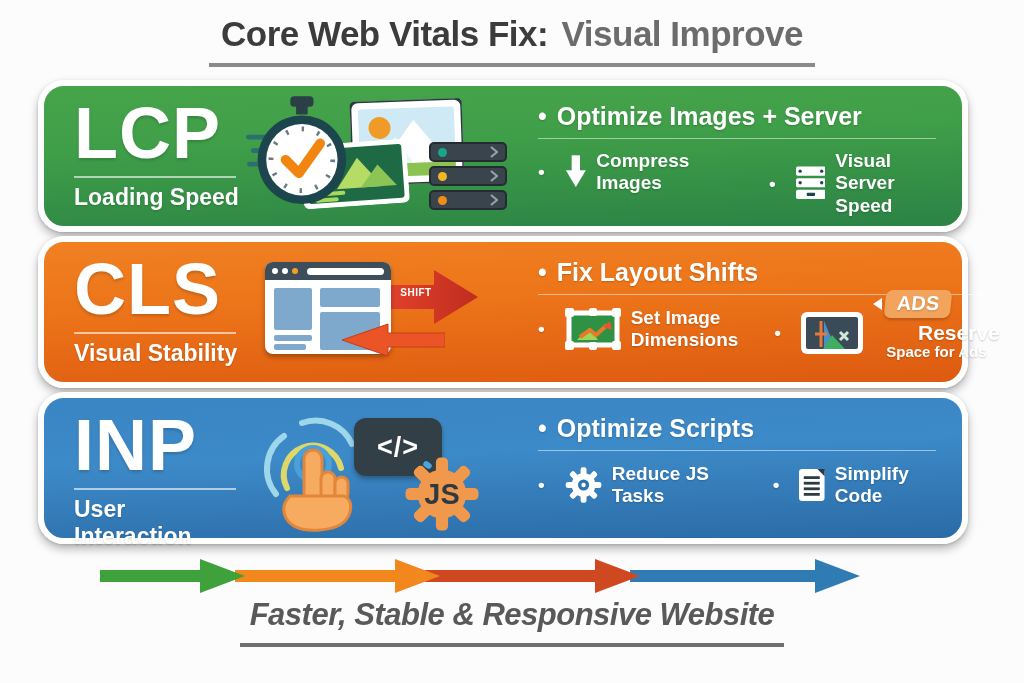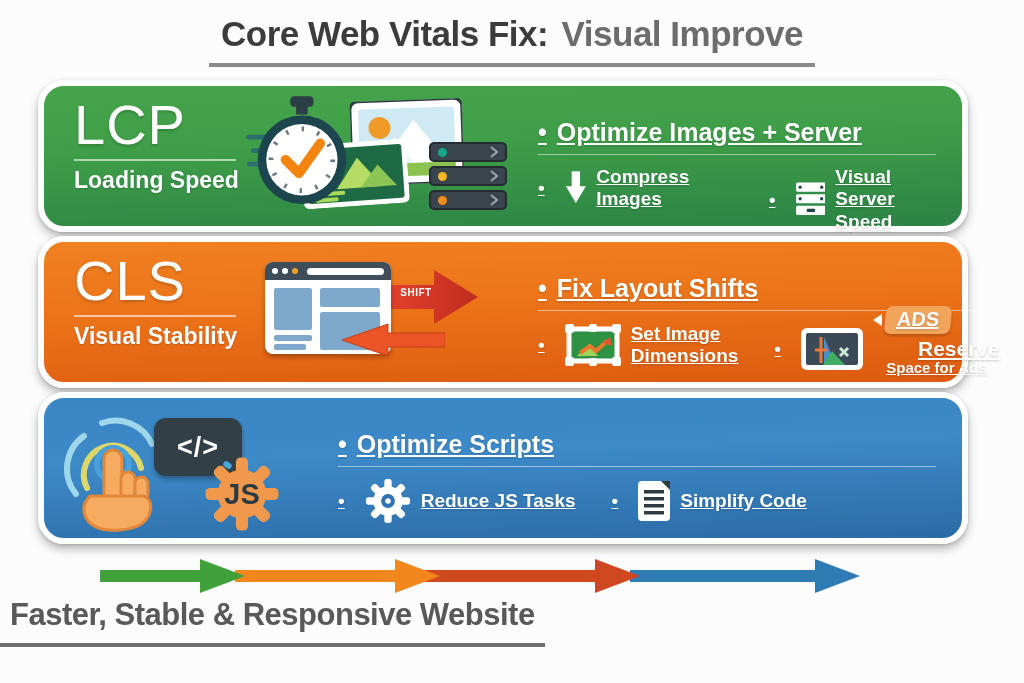--- a/index.html
+++ b/index.html
@@ -15,29 +15,29 @@
   
   .band-wrap { position:absolute; left:38px; width:930px; height:152px;
                border:6px solid #fff; border-radius:26px;
                box-shadow:0 5px 10px rgba(0,0,0,.28), 0 1px 3px rgba(0,0,0,.15); }
   .band-green  { background:linear-gradient(178deg,#46a44a 0%, #3f9e48 40%, #2b8345 100%); }
   .band-orange { background:linear-gradient(178deg,#f08122 0%, #ec7319 45%, #dd5a10 100%); }
   .band-blue   { background:linear-gradient(178deg,#3a85c3 0%, #3d8ac8 40%, #2a6ba6 100%); }
   .band { display:flex; width:100%; height:100%; border-radius:20px; color:#fff; }
 
   .band-left { width:200px; flex:none; padding:10px 0 0 30px; }
-  .acronym { font-size:56px; font-weight:400; line-height:1.05; letter-spacing:1px;
+  .acronym { font-size:72px; font-weight:700; line-height:1.05; letter-spacing:1px;
              text-shadow:0 2px 3px rgba(0,0,0,.18); }
   .band-divider { width:162px; border-top:2px solid rgba(255,255,255,.6); margin:4px 0 6px; }
   .subtitle { font-size:23px; font-weight:700; text-shadow:0 1px 2px rgba(0,0,0,.18); }
 
   .band-icons { width:290px; flex:none; position:relative; }
   .abs { position:absolute; }
 
-  .band-right { flex:1; padding:32px 26px 0 4px;text-decoration:underline; }
+  .band-right { flex:1; padding:16px 26px 0 4px; }
   .heading { font-size:25px; font-weight:800; text-shadow:0 1px 2px rgba(0,0,0,.2); }
   .bullet { margin-right:10px; }
   .thin-line { border-top:1px solid rgba(255,255,255,.5); margin:7px 0 11px; }
   .items { display:flex; align-items:flex-start; gap:36px; }
   .item { display:flex; align-items:center; gap:10px; font-size:19px; font-weight:700;
           text-shadow:0 1px 2px rgba(0,0,0,.2); }
   .two-line { line-height:1.18; }
 
   
   .srv-stack { width:78px; }
@@ -72,21 +72,21 @@
   
   .code-box { width:88px; height:58px; background:#333f47; border-radius:12px;
               display:flex; align-items:center; justify-content:center;
               box-shadow:0 3px 5px rgba(0,0,0,.3); position:relative; }
   .code-glyph { color:#fff; font-size:27px; font-weight:800; letter-spacing:1px; }
   .code-dot { position:absolute; right:10px; bottom:8px; width:9px; height:6px;
               background:#4aa6d8; border-radius:3px; transform:rotate(35deg); }
 
   
   .flow-arrows { position:absolute; left:100px; top:558px; }
-  .footer-label { position:absolute; top:597px; left:0; width:100%; text-align:left; }
+  .footer-label { position:absolute; top:597px; left:0; width:100%; text-align:center;font-style:italic; }
   .footer-inner { display:inline-block; border-bottom:4px solid #6f6f6f; padding:0 10px 10px;
                   font-size:31px; font-weight:800; color:#595959; letter-spacing:-0.5px; }
 </style>
 </head>
 <body>
 
 <div class="title">
   <span class="title-inner">
     <span class="title-strong">Core Web Vitals Fix:</span>
     <span class="title-light">Visual Improve</span>
@@ -279,20 +279,25 @@
             <div class="ads-line2">Space for Ads</div>
           </div>
         </div>
       </div>
     </div>
   </div>
 </section>
 
 <section class="band-wrap band-blue" style="top:392px">
   <div class="band">
+    <div class="band-left">
+      <div class="acronym">INP</div>
+      <div class="band-divider"></div>
+      <div class="subtitle">User Interaction</div>
+    </div>
 
     <div class="band-icons">
 
       <svg class="abs" style="left:12px; top:14px; z-index:1" width="112" height="120" viewBox="0 0 112 120">
         <path d="M20 82 A40 40 0 0 1 28 24" fill="none" stroke="#9ed6ea" stroke-width="6" stroke-linecap="round"></path>
         <path d="M46 11 A40 40 0 0 1 96 32" fill="none" stroke="#9ed6ea" stroke-width="6" stroke-linecap="round"></path>
         <path d="M31 76 A29 29 0 1 1 85 56" fill="none" stroke="#ded769" stroke-width="6" stroke-linecap="round"></path>
         <circle cx="57" cy="52" r="16" fill="none" stroke="#4aa0d8" stroke-width="6"></circle>
         <g fill="#f6ab60" stroke="#e2873a" stroke-width="3">
           <rect x="48" y="38" width="18" height="52" rx="9"></rect>

